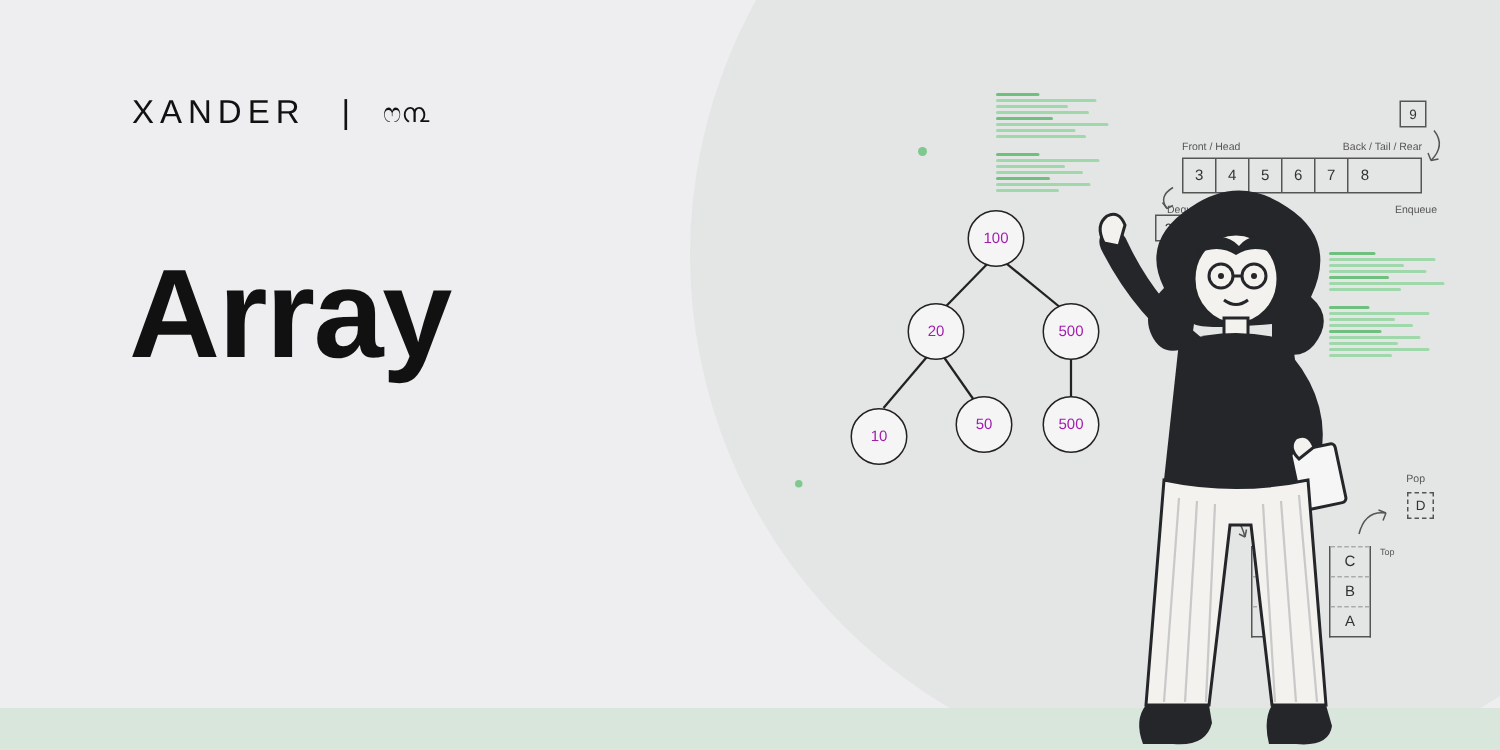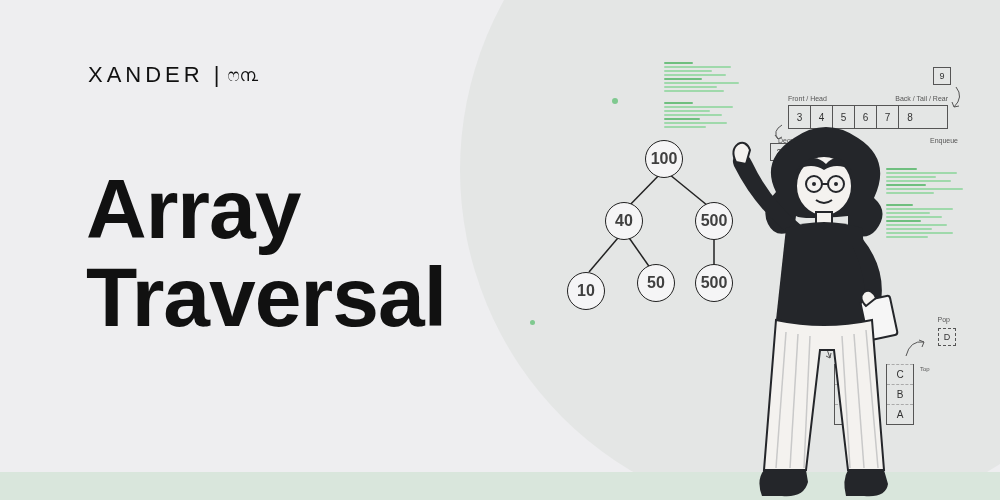--- a/index.html
+++ b/index.html
@@ -27,21 +27,21 @@
       width: 100%;
       height: 28px;
       background: #d9e6dc;
     }
     .logo {
       position: absolute;
       top: 62px;
       left: 88px;
       display: flex;
       align-items: center;
-      gap: 8px;
+      gap: 22px;
       text-align: center;
     }
     .logo-brand {
       font-size: 22px;
       font-weight: 400;
       letter-spacing: 4px;
       color: #111;
       font-family: "Arial", sans-serif;
     }
     .logo-sep {
@@ -80,23 +80,23 @@
     .node {
       position: absolute;
       width: 38px;
       height: 38px;
       border: 1.5px solid #222;
       border-radius: 50%;
       background: #f5f5f6;
       display: flex;
       align-items: center;
       justify-content: center;
-      font-size: 16px;
-      font-weight: 700;
-      color: #404040;
+      font-size: 10px;
+      font-weight: 400;
+      color: #a21caf;
     }
     
     .person {
       position: absolute;
       bottom: 0;
       left: 716px;
       width: 210px;
       height: 380px;
     }
     
@@ -206,33 +206,32 @@
 <div class="dot" style="top:320px; left:530px; width:5px; height:5px"></div>
 
 <div class="logo">
   <span class="logo-brand">XANDER</span>
   <span class="logo-sep">|</span>
   <span class="logo-script">ෆ൩</span>
 </div>
 
 <div class="title">
   <div>Array</div>
-  <div>Traversal</div>
 </div>
 
 <div class="tree">
   <svg class="edges" width="220" height="180">
     <line x1="109" y1="30" x2="70" y2="70" stroke="#222" stroke-width="1.5"></line>
     <line x1="109" y1="30" x2="158" y2="70" stroke="#222" stroke-width="1.5"></line>
     <line x1="68" y1="92" x2="34" y2="132" stroke="#222" stroke-width="1.5"></line>
     <line x1="70" y1="92" x2="98" y2="132" stroke="#222" stroke-width="1.5"></line>
     <line x1="159" y1="92" x2="159" y2="132" stroke="#222" stroke-width="1.5"></line>
   </svg>
   <div class="node" style="left:90px; top:0">100</div>
-  <div class="node" style="left:50px; top:62px">40</div>
+  <div class="node" style="left:50px; top:62px">20</div>
   <div class="node" style="left:140px; top:62px">500</div>
   <div class="node" style="left:12px; top:132px">10</div>
   <div class="node" style="left:82px; top:124px">50</div>
   <div class="node" style="left:140px; top:124px">500</div>
 </div>
 
 <div class="code-panel" style="top:62px; left:664px; width:96px">
   <div class="code-line" style="width:30%; background:#6fbf7f"></div>
   <div class="code-line" style="width:70%; background:#9fd9ab"></div>
   <div class="code-line" style="width:50%; background:#9fd9ab"></div>

